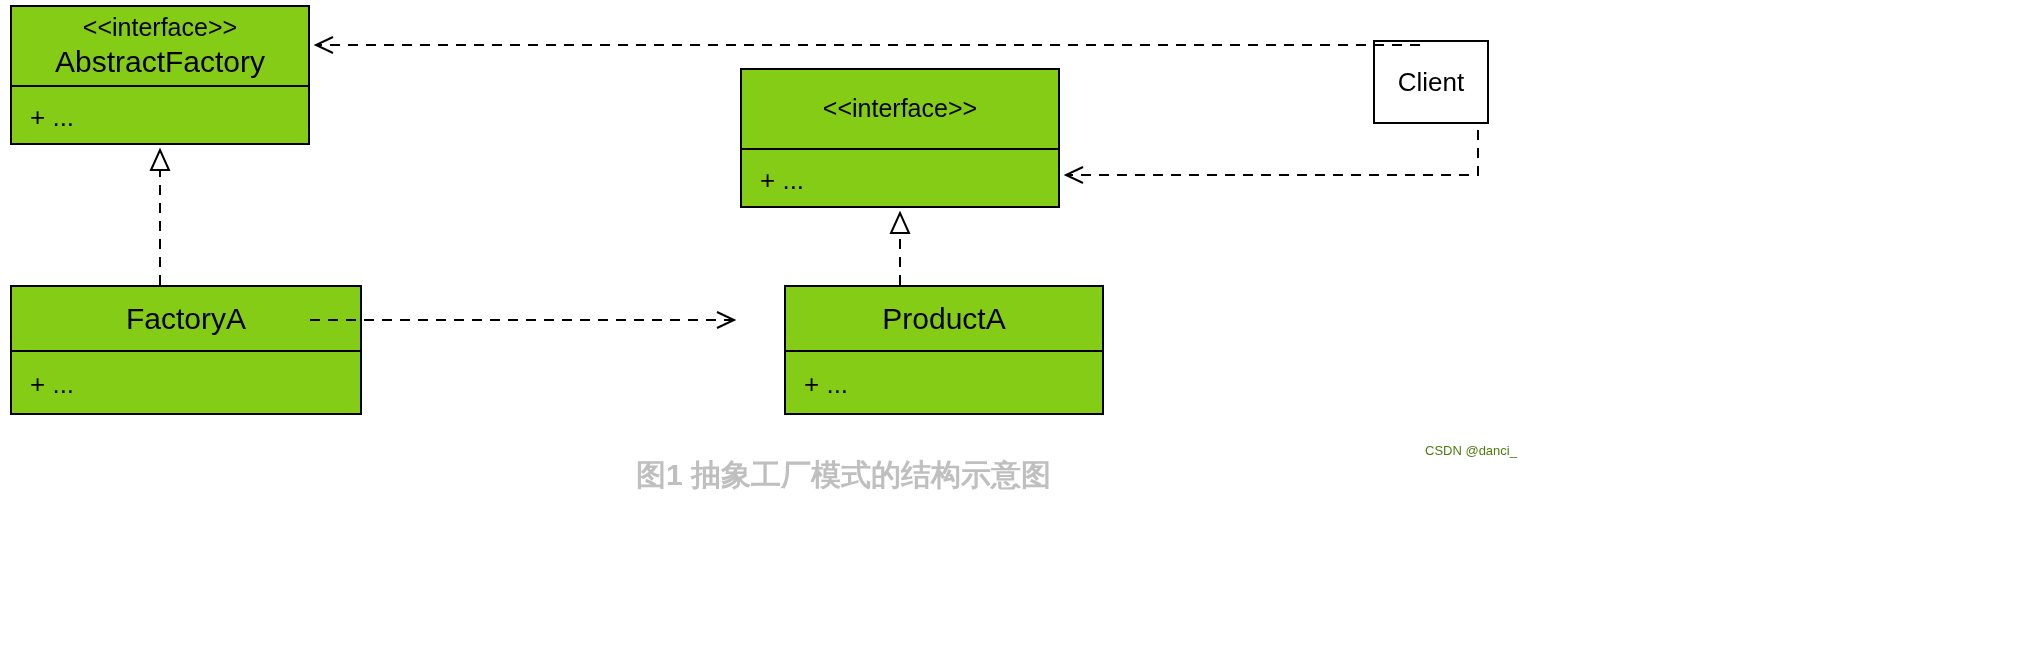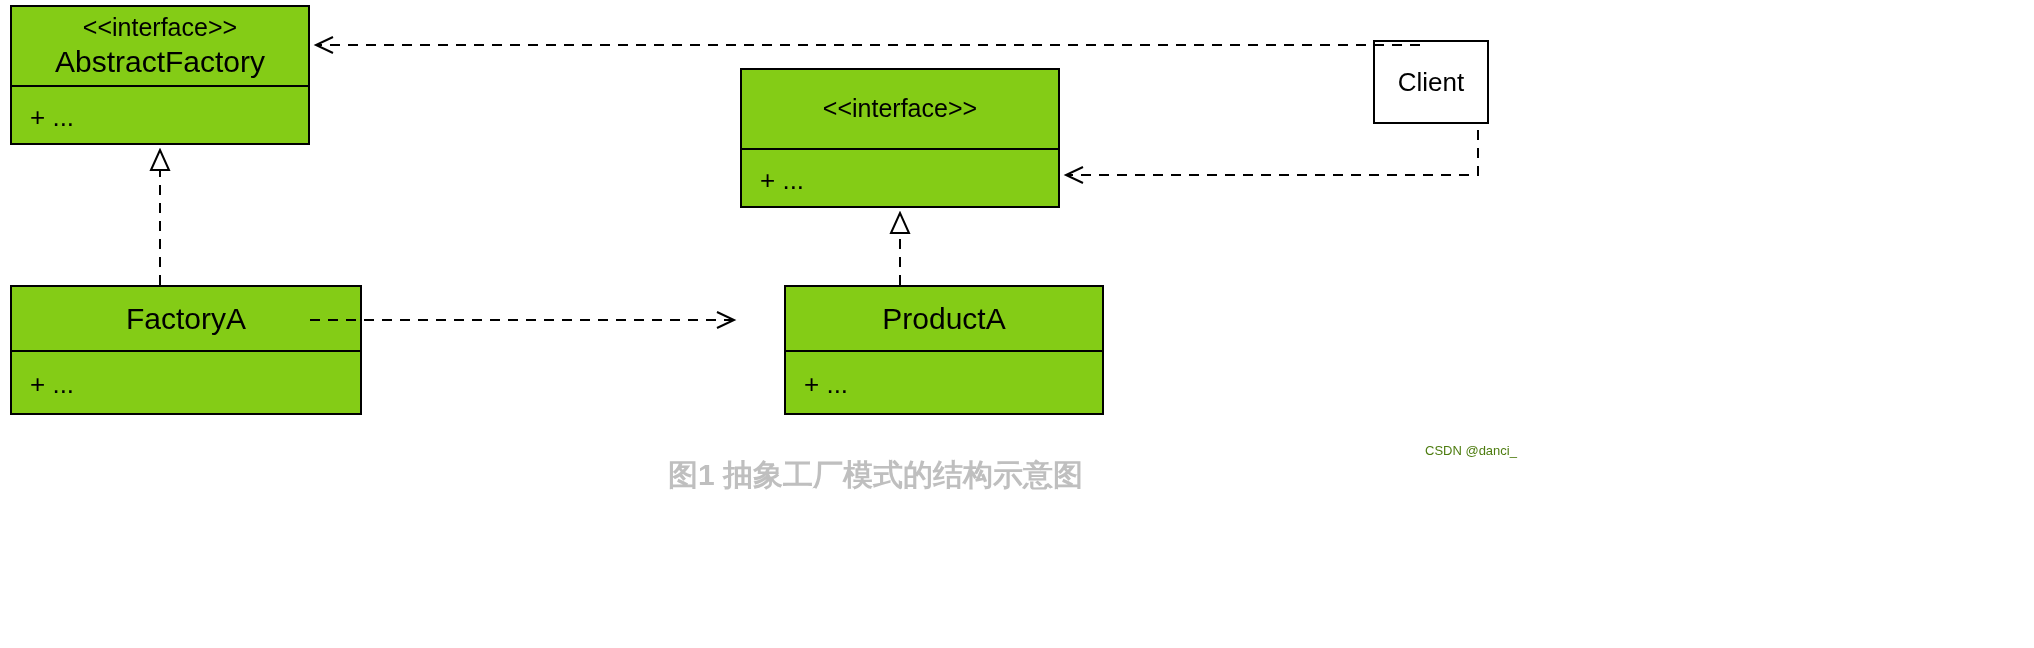--- a/index.html
+++ b/index.html
@@ -60,21 +60,20 @@
     pointer-events: none;
   }
   .caption {
     position: absolute;
     left: 0;
     width: 1687px;
     text-align: center;
     font-size: 30px;
     color: #bfbfbf;
     font-weight: 600;
-    margin-left: 32px;
   }
   .watermark {
     position: absolute;
     font-size: 13px;
     color: #4d7c0f;
   }
 </style>
 </head>
 <body>
 

